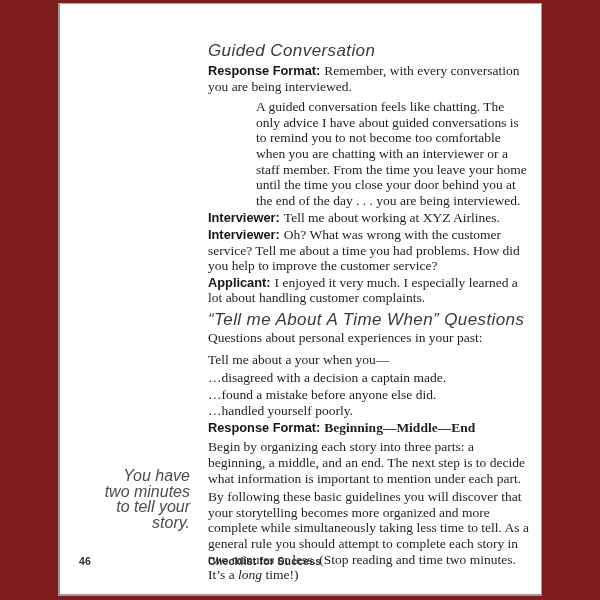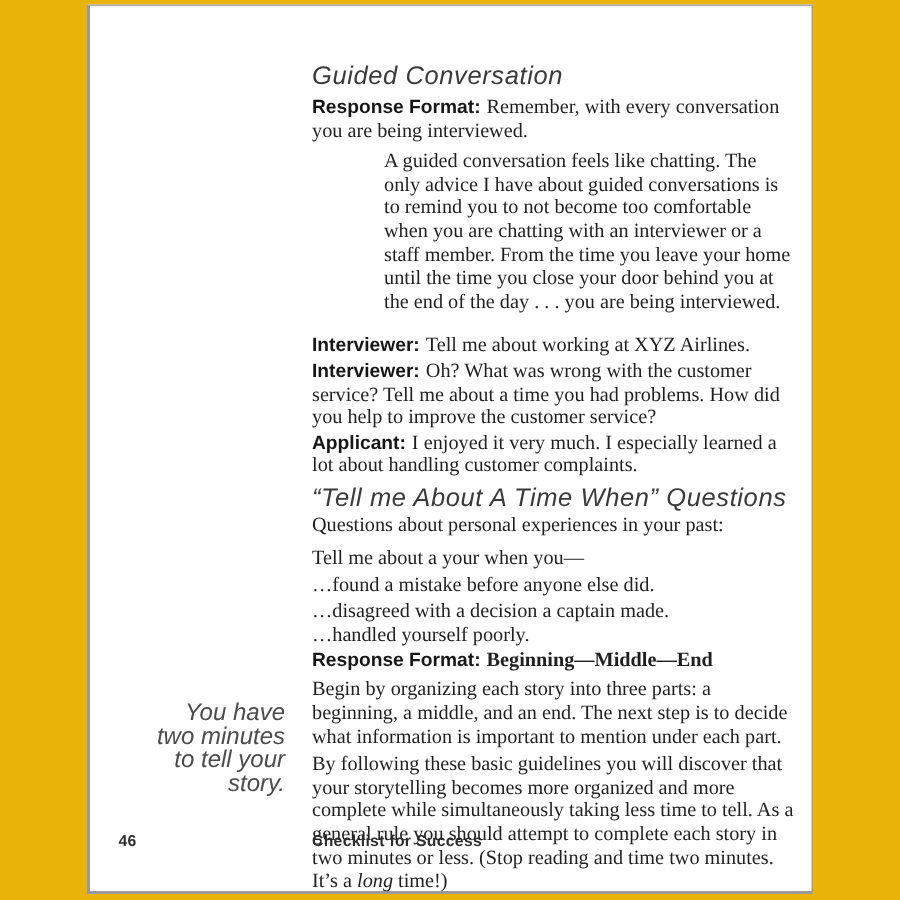--- a/index.html
+++ b/index.html
@@ -5,21 +5,21 @@
   * { margin: 0; padding: 0; box-sizing: border-box; }
   html, body {
     width: 600px; height: 600px;
     background: #ffffff;
     font-family: "Liberation Serif", "DejaVu Serif", serif;
     overflow: hidden;
   }
   .canvas {
     position: relative;
     width: 600px; height: 600px;
-    background: #eab308;
+    background: #7f1d1d;
   }
   .page {
     position: absolute;
     left: 58px; top: 3px;
     width: 484px; height: 593px;
     background: #ffffff;
     border-top: 1px solid #a8a8a8;
     border-right: 1px solid #9e9e9e;
     border-bottom: 2px solid #9a9a9a;
     border-left: 2px solid #9a9a9a;
@@ -46,21 +46,21 @@
     font-family: Liberation Sans, sans-serif;
     font-weight: 700;
     font-size: 12.8px;
     color: #161616;
     margin-right: 4px;
   }
   .rf-bold-serif { font-weight: 700; }
   .rf1 { margin-top: 2px; }
   .para1 { margin-top: 5px; margin-left: 48px; }
   .dialogue { margin-top: 1px; }
-  .dialogue.first { margin-top: 14px; }
+  .dialogue.first { margin-top: 2px; }
   .heading2 { margin-top: 4px; }
   .subtitle { margin-top: 0; }
   .prompt { margin-top: 6px; }
   .list-item { margin-top: 0; margin-bottom: 1px; }
   .list-block { margin-top: 3px; }
   .rf2 { margin-top: 1px; }
   .para3 { margin-top: 4px; }
   .para4 { margin-top: 3px; }
   .ital { font-style: italic; }
   .margin-note {
@@ -107,22 +107,22 @@
 
       <p class="dialogue"><span class="sans-label">Applicant:</span><span>I enjoyed it very much. I especially learned a lot about handling customer complaints.</span></p>
 
       <div class="heading heading2">“Tell me About A Time When” Questions</div>
 
       <p class="subtitle">Questions about personal experiences in your past:</p>
 
       <p class="prompt">Tell me about a your when you—</p>
 
       <div class="list-block">
+        <p class="list-item">…disagreed with a decision a captain made.</p>
         <p class="list-item">…found a mistake before anyone else did.</p>
-        <p class="list-item">…disagreed with a decision a captain made.</p>
         <p class="list-item">…handled yourself poorly.</p>
       </div>
 
       <p class="rf2"><span class="sans-label">Response Format:</span><span class="rf-bold-serif">Beginning—Middle—End</span></p>
 
       <p class="para3">Begin by organizing each story into three parts: a beginning, a middle, and an end. The next step is to decide what information is important to mention under each part.</p>
 
       <p class="para4"><span>By following these basic guidelines you will discover that your storytelling becomes more organized and more complete while simultaneously taking less time to tell. As a general rule you should attempt to complete each story in two minutes or less. (Stop reading and time two minutes. It’s a </span><span class="ital">long</span><span> time!)</span></p>
 
     </div>

